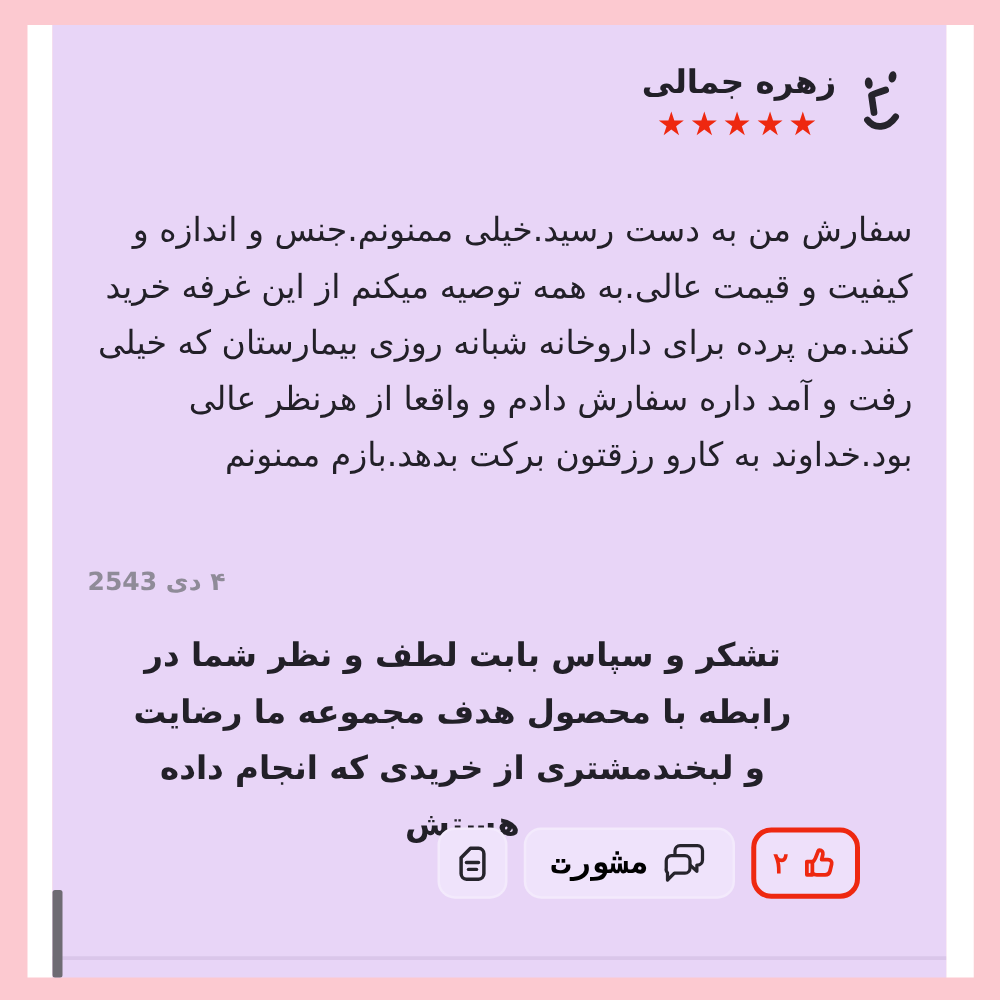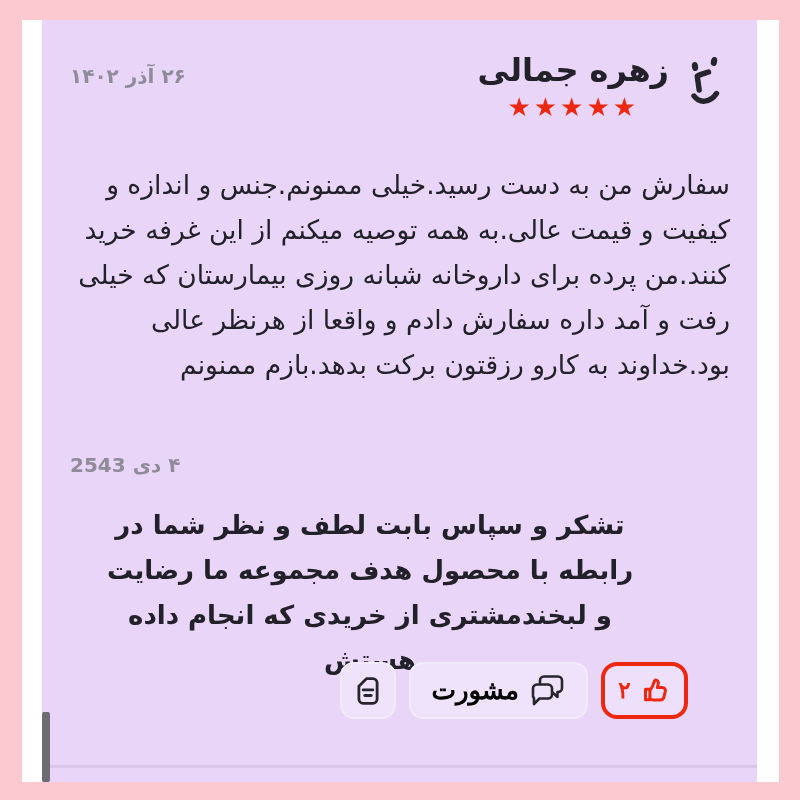--- a/index.html
+++ b/index.html
@@ -12,21 +12,21 @@
   .white-strip.left{left:22px;width:20px;}
   .white-strip.right{right:21px;width:22px;}
   .card{
     position:absolute;left:42px;right:43px;top:20px;bottom:18px;
     background:#e8d5f7;direction:rtl;color:#222028;
   }
   
   .header{position:absolute;top:30px;right:28px;left:28px;display:flex;align-items:flex-start;}
   .avatar{width:46px;height:58px;margin-left:14px;flex:0 0 auto;}
   .name-block{display:flex;flex-direction:column;align-items:center;}
-  .author{font-size:32px;font-weight:bold;line-height:1.25;}
+  .author{font-size:26px;font-weight:bold;line-height:1.25;}
   .stars{margin-top:4px;color:#ee2810;font-size:26px;letter-spacing:3px;line-height:1;direction:ltr;}
   .date{color:#8f8b98;font-size:20px;font-weight:bold;}
   .header .date{margin-right:auto;margin-top:14px;}
   
   .review-body{
     position:absolute;top:142px;right:27px;left:27px;
     font-size:26.5px;font-weight:normal;line-height:45px;text-align:right;
   }
   
   .reply-header{position:absolute;top:425px;right:28px;left:28px;display:flex;align-items:flex-start;}
@@ -42,21 +42,21 @@
   .actions{position:absolute;top:642px;right:69px;display:flex;align-items:center;gap:13px;}
   .btn{
     box-sizing:border-box;height:57px;display:flex;align-items:center;justify-content:center;
     background:#efe3fb;border:2px solid #f3eafc;border-radius:14px;cursor:pointer;
   }
   .btn-like{
     width:87px;border:4px solid #ee2810;border-radius:16px;background:#eee0fa;gap:10px;
   }
   .like-count{color:#ee2810;font-size:23px;font-weight:bold;}
   .btn-consult{padding:0 20px;gap:11px;}
-  .consult-label{font-size:26px;font-weight:bold;}
+  .consult-label{font-size:26px;font-weight:bold;font-family:Liberation Mono, monospace;}
   .btn-note{width:56px;}
   .icon{flex:0 0 auto;display:block;}
   
   .divider{position:absolute;left:0;right:0;top:745px;height:3px;background:rgba(100,70,130,0.10);}
   .scrollbar{
     position:absolute;left:42px;top:712px;width:8px;height:70px;
     background:#6e6b73;border-radius:2px;z-index:5;
   }
 </style>
 </head>
@@ -71,21 +71,20 @@
     <svg class="avatar" viewBox="0 0 46 58" fill="none">
       <ellipse cx="12" cy="16.5" rx="3.1" ry="4.6" fill="#26242c" transform="rotate(-8 12 16.5)"></ellipse>
       <ellipse cx="31" cy="11.5" rx="3.1" ry="4.6" fill="#26242c" transform="rotate(12 31 11.5)"></ellipse>
       <path d="M25.5 22 C19.5 24 15 25.2 14.2 26.2 L16.2 40" stroke="#26242c" stroke-width="5.4" stroke-linecap="round" stroke-linejoin="round"></path>
       <path d="M11 46 C16.5 53.5 27 53 33.5 43.5" stroke="#26242c" stroke-width="5.4" stroke-linecap="round"></path>
     </svg>
     <div class="name-block">
       <div class="author">زهره جمالی</div>
       <div class="stars">★★★★★</div>
     </div>
-    <div class="date">۲۶ آذر ۱۴۰۲</div>
   </div>
 
   <div class="review-body">سفارش من به دست رسید.خیلی ممنونم.جنس و اندازه و کیفیت و قیمت عالی.به همه توصیه میکنم از این غرفه خرید کنند.من پرده برای داروخانه شبانه روزی بیمارستان که خیلی رفت و آمد داره سفارش دادم و واقعا از هرنظر عالی بود.خداوند به کارو رزقتون برکت بدهد.بازم ممنونم</div>
 
   <div class="reply-header">
     <div class="date">۴ دی 2543</div>
   </div>
 
   <div class="reply-body">تشکر و سپاس بابت لطف و نظر شما در رابطه با محصول هدف مجموعه ما رضایت  و لبخندمشتری از خریدی که انجام داده هستش</div>
 

